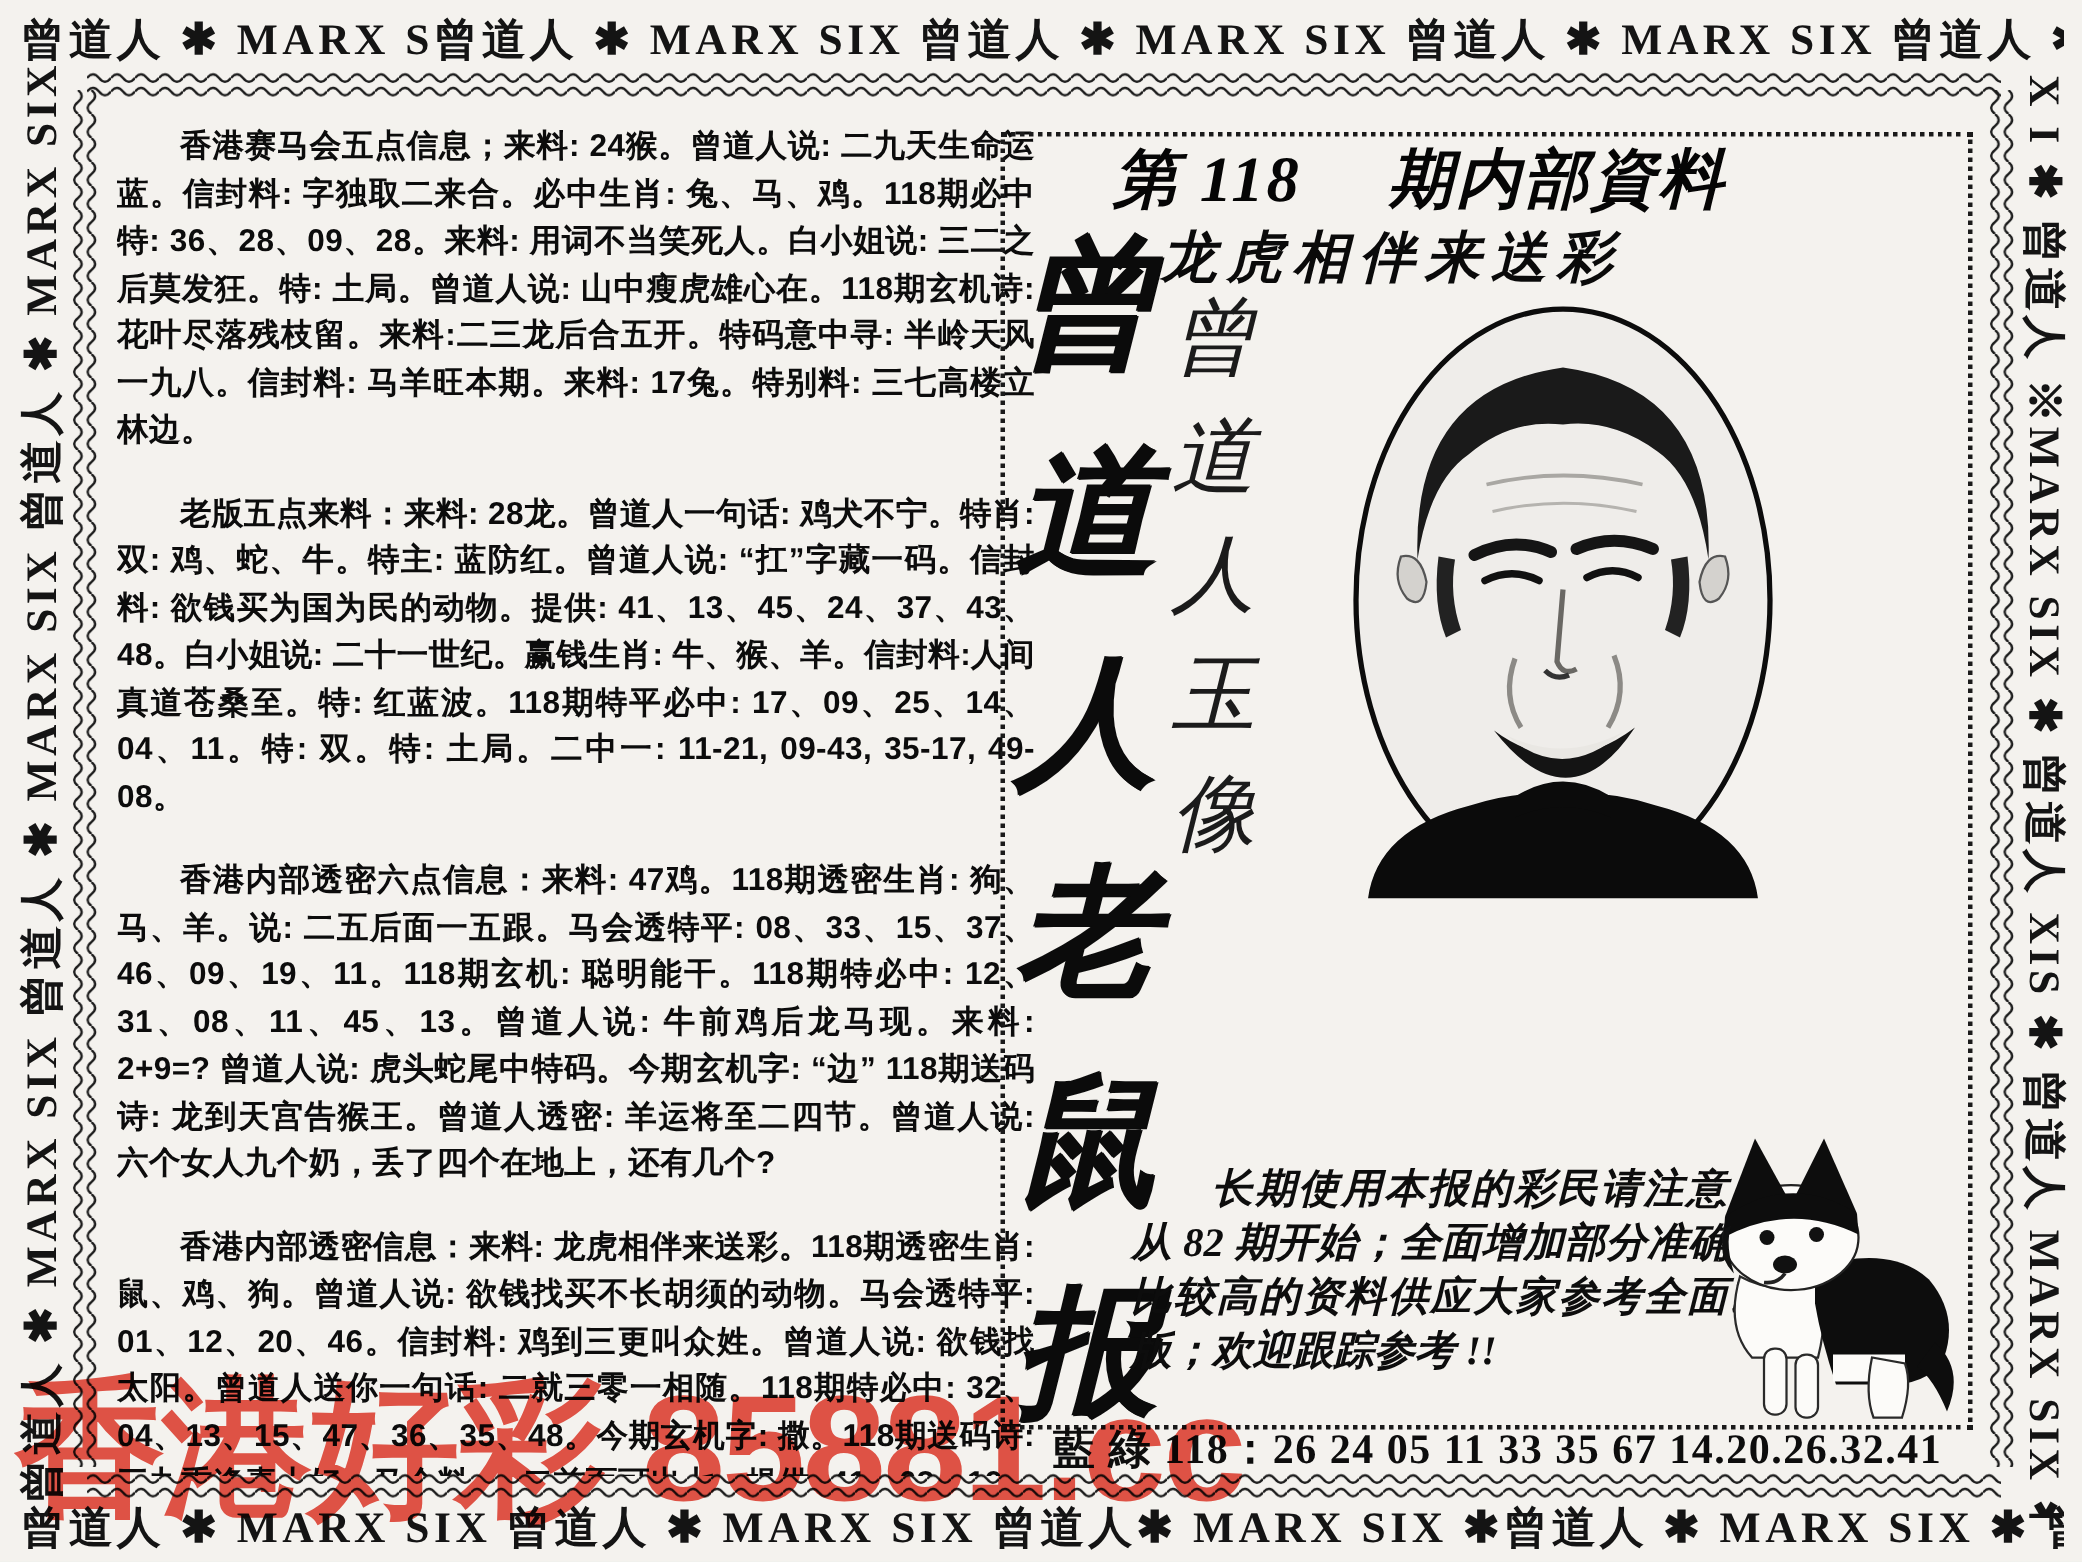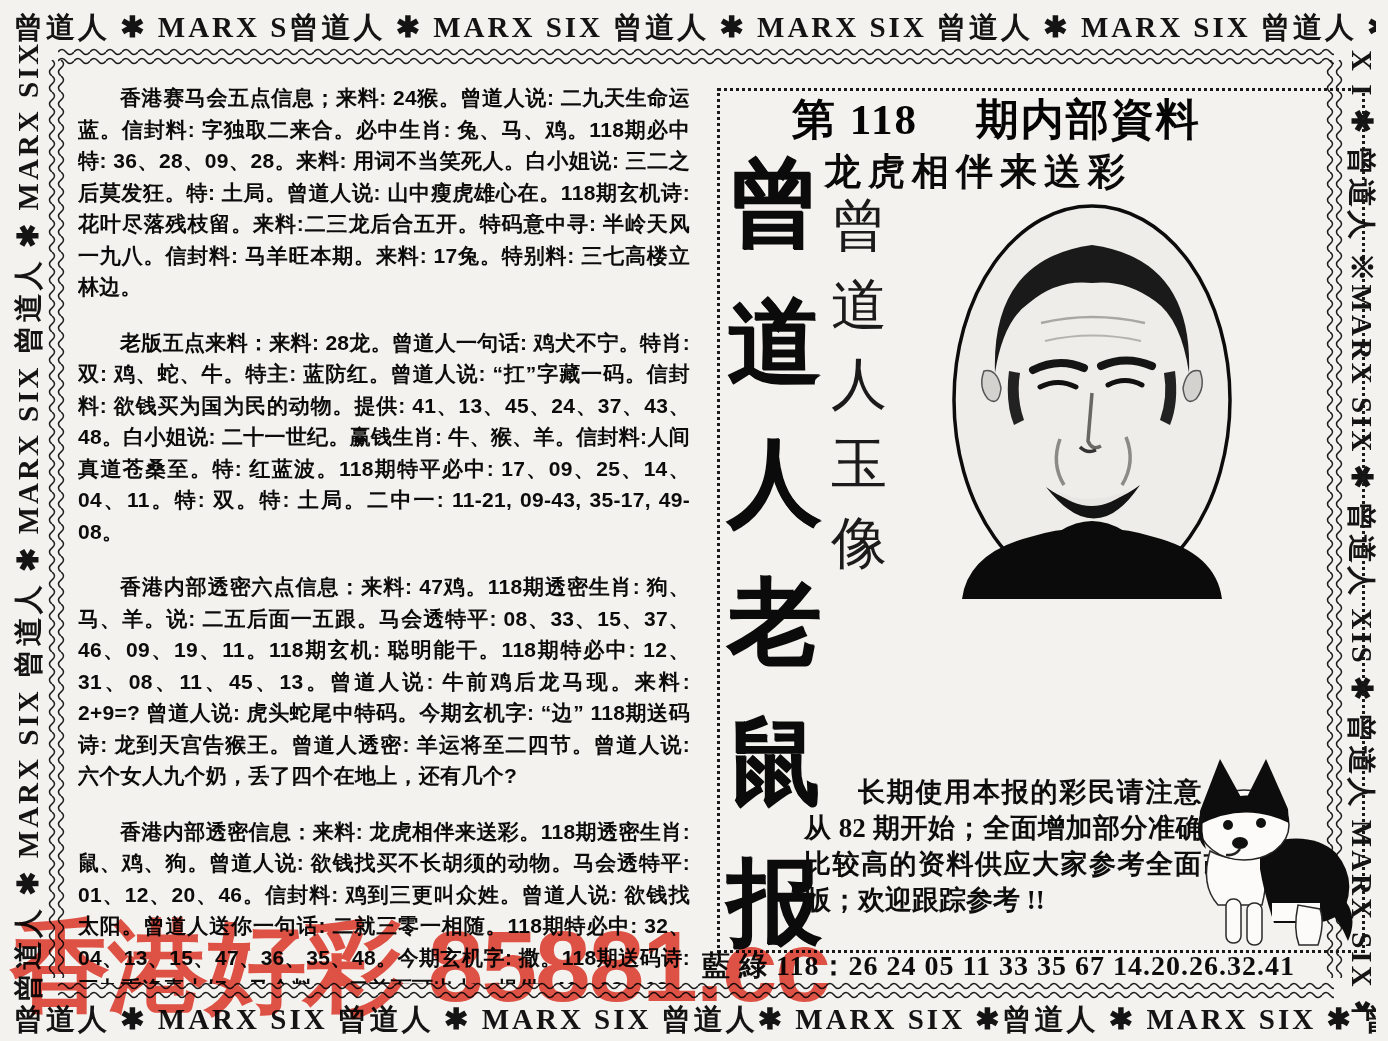--- a/index.html
+++ b/index.html
@@ -21,22 +21,22 @@
   .wave-left{transform:rotate(90deg);transform-origin:0 0;}
   .wave-right{transform:rotate(90deg);transform-origin:0 0;}
 
   
   .left-col{position:absolute;left:78px;top:82px;width:612px;height:902px;overflow:hidden;
             font-size:21px;font-weight:700;line-height:1.5;text-align:justify;
             letter-spacing:.3px;color:#0c0c0c;}
   .left-col p{margin:0 0 24px 0;text-indent:2em;}
 
   
-  .panel{position:absolute;left:717px;top:88px;width:648px;height:865px;
-         border:3px dotted #1a1a1a;box-sizing:border-box;}
+  .panel{position:absolute;left:667px;top:88px;width:648px;height:865px;
+         border:3px dotted #1a1a1a;box-sizing:border-box;font-style:italic;}
   .panel-title{position:absolute;left:72px;top:0px;font-family:"Liberation Serif","DejaVu Serif",serif;
                font-weight:900;font-size:43px;letter-spacing:2px;white-space:nowrap;color:#050505;}
   .panel-zodiac{position:absolute;left:104px;top:56px;font-family:"Liberation Serif","DejaVu Serif",serif;
                 font-weight:700;font-size:37px;letter-spacing:7px;white-space:nowrap;color:#0a0a0a;}
   .brand-col{position:absolute;left:6px;top:64px;width:96px;height:794px;
              display:flex;flex-direction:column;justify-content:space-between;align-items:center;
              font-family:"Liberation Serif","DejaVu Serif",serif;font-weight:900;font-size:94px;
              line-height:1;color:#0b0b0b;text-shadow:1px 1px 0 #0b0b0b;}
   .caption-col{position:absolute;left:100px;top:104px;width:78px;
                display:flex;flex-direction:column;gap:18px;align-items:center;

